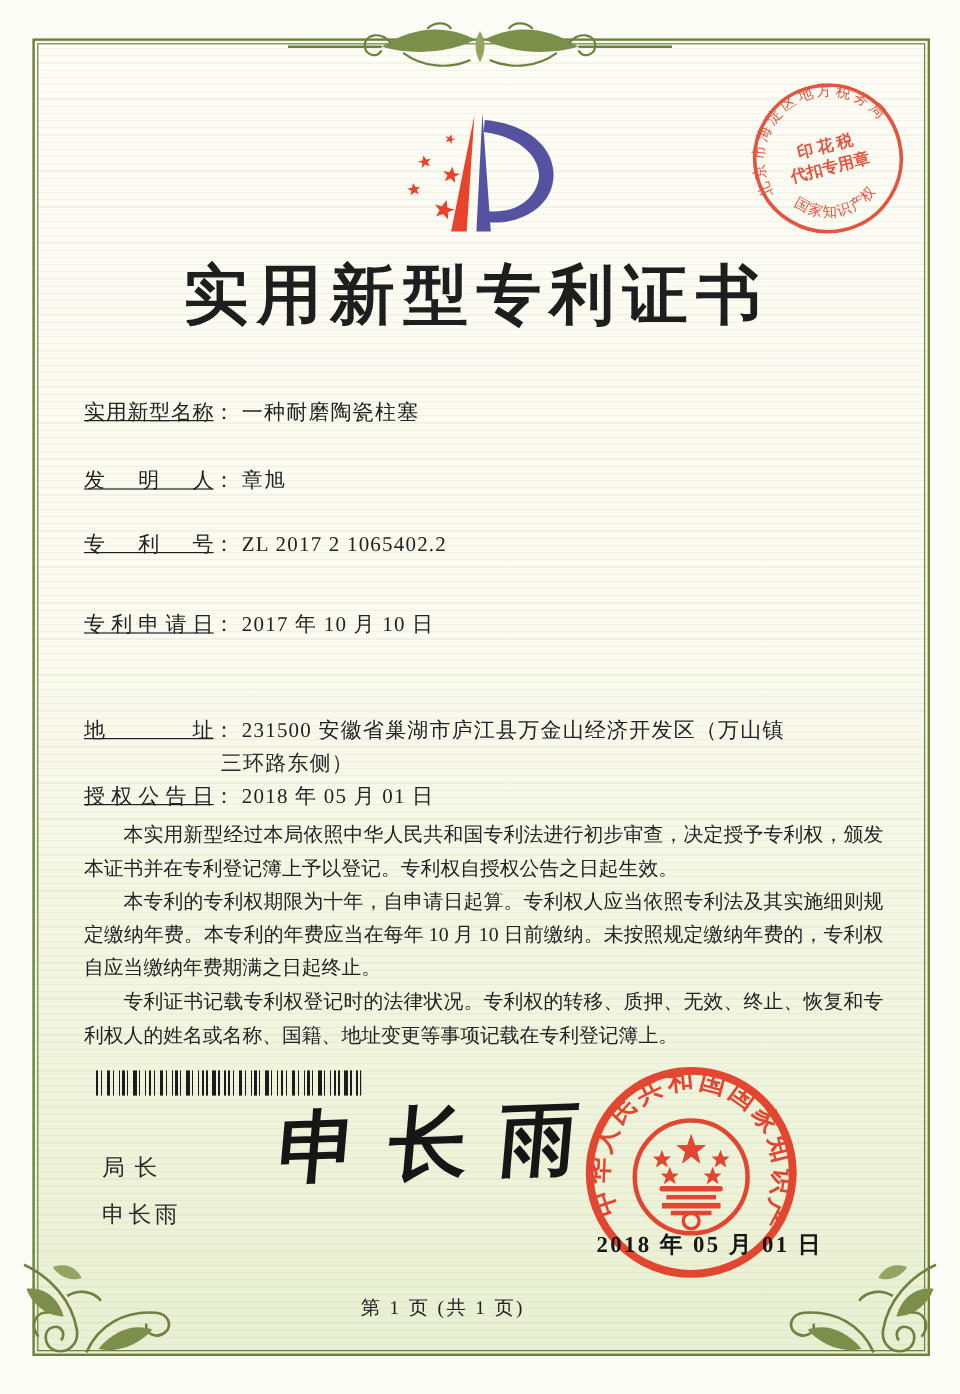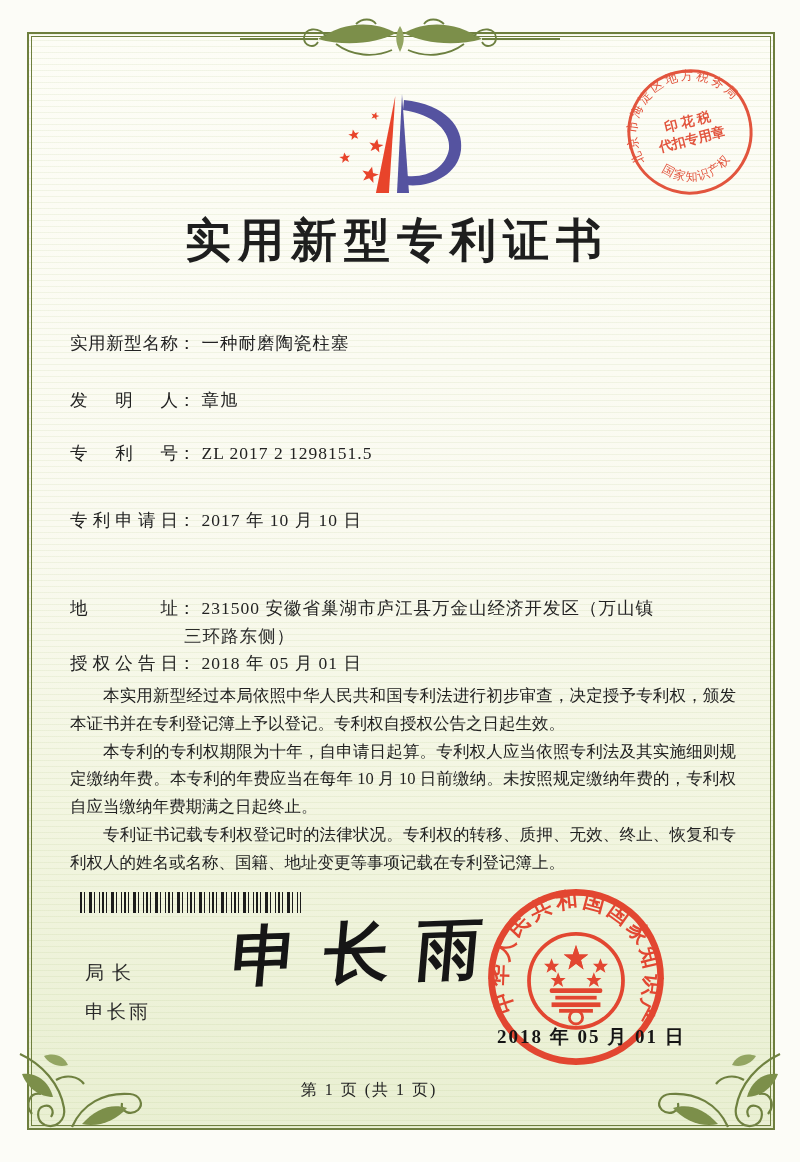--- a/index.html
+++ b/index.html
@@ -15,24 +15,24 @@
   .frame::before{content:"";position:absolute;inset:2px;border:1px solid #6e7f3e;pointer-events:none;}
   .ornament-top{position:absolute;left:50%;top:6px;transform:translateX(-50%);z-index:3;}
   .corner{position:absolute;z-index:3;}
   .corner.bl{left:10px;top:996px;}
   .corner.br{left:650px;top:996px;transform:scaleX(-1);}
   
   .cert-no{position:absolute;left:68px;top:93px;font-size:17px;letter-spacing:2px;color:#222;}
   .logo{position:absolute;left:312px;top:76px;}
   .tax-stamp{position:absolute;left:620px;top:62px;z-index:4;opacity:.92;}
   .title{position:absolute;left:0;top:210px;width:794px;text-align:center;
-         font-size:46px;font-weight:700;letter-spacing:7px;color:#1e1e1e;}
+         font-size:54px;font-weight:700;letter-spacing:7px;color:#1e1e1e;}
   
   .row{position:absolute;left:70px;font-size:17.5px;color:#222;white-space:nowrap;}
-  .flabel{display:inline-block;width:108px;text-align:justify;text-align-last:justify;vertical-align:top;}
+  .flabel{display:inline-block;width:108px;text-align:justify;text-align-last:justify;vertical-align:top;text-decoration:underline;}
   .fvalue{margin-left:6px;letter-spacing:1px;}
   .addr2{position:absolute;left:184px;font-size:17.5px;letter-spacing:1px;}
   .row-right{position:absolute;left:455px;font-size:17.5px;white-space:nowrap;}
   .row-right .flabel{width:100px;}
   
   .body-text{position:absolute;left:70px;top:682px;width:666px;font-size:16.5px;
              line-height:27.8px;text-align:justify;color:#222;}
   .body-text p{margin:0;text-indent:2em;}
   
   .barcode{position:absolute;left:80px;top:892px;width:221px;height:21px;
@@ -141,21 +141,21 @@
 
   <div class="title">实用新型专利证书</div>
 
   <div class="row" style="top:331px">
     <span class="flabel">实用新型名称</span><span>：</span><span class="fvalue">一种耐磨陶瓷柱塞</span>
   </div>
   <div class="row" style="top:388px">
     <span class="flabel">发明人</span><span>：</span><span class="fvalue">章旭</span>
   </div>
   <div class="row" style="top:441px">
-    <span class="flabel">专利号</span><span>：</span><span class="fvalue">ZL 2017 2 1298151.5</span>
+    <span class="flabel">专利号</span><span>：</span><span class="fvalue">ZL 2017 2 1065402.2</span>
   </div>
   <div class="row" style="top:508px">
     <span class="flabel">专利申请日</span><span>：</span><span class="fvalue">2017 年 10 月 10 日</span>
   </div>
   <div class="row" style="top:596px">
     <span class="flabel">地址</span><span>：</span><span class="fvalue">231500 安徽省巢湖市庐江县万金山经济开发区（万山镇</span>
   </div>
   <div class="addr2" style="top:624px">三环路东侧）</div>
   <div class="row" style="top:651px">
     <span class="flabel">授权公告日</span><span>：</span><span class="fvalue">2018 年 05 月 01 日</span>

